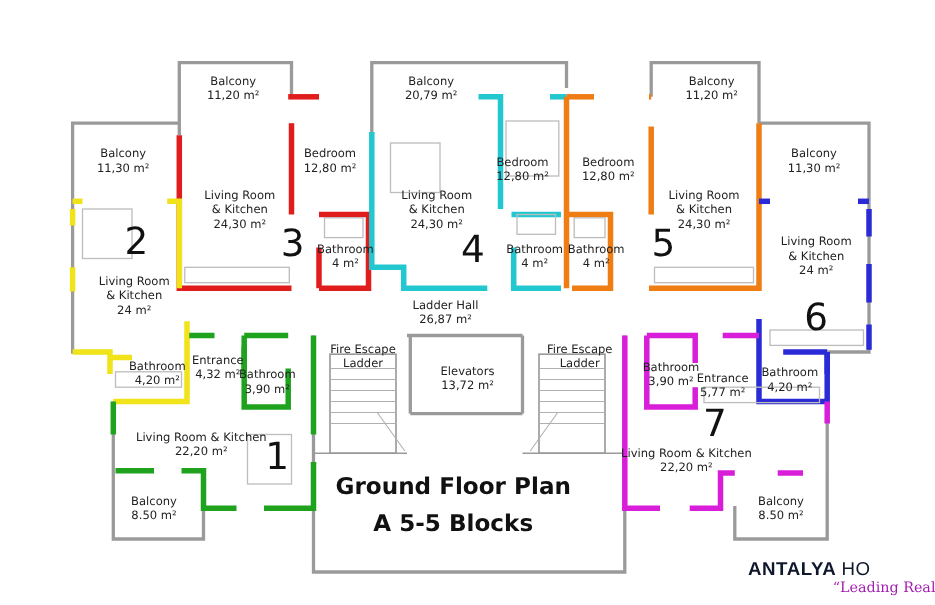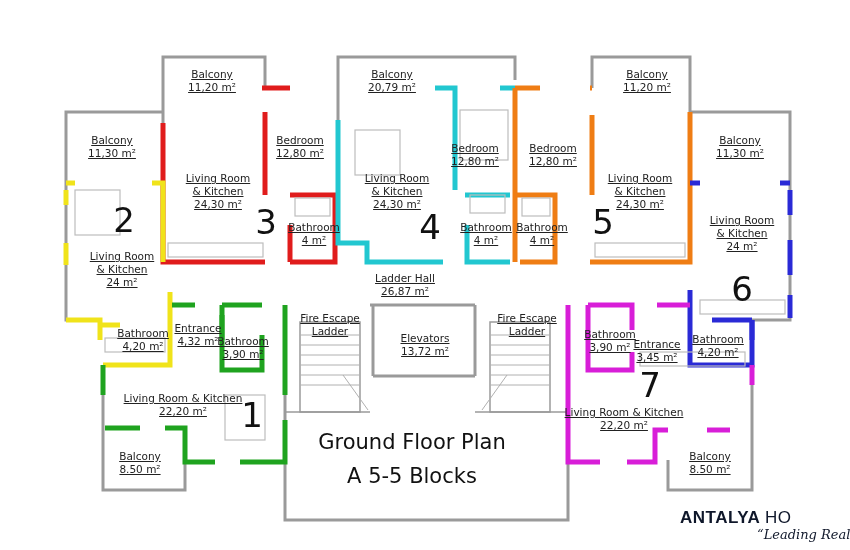--- a/index.html
+++ b/index.html
@@ -1,23 +1,23 @@
 <!DOCTYPE html>
 <html><head>
 <meta charset="utf-8">
 <style>
   html, body { margin: 0; padding: 0; background: #ffffff; }
   body { width: 850px; height: 550px; position: relative; overflow: hidden; font-family: "Liberation Sans", sans-serif; }
   svg { position: absolute; left: 0; top: 0; }
-  .lbl { position: absolute; text-align: center; color: #222; font-size: 10.5px; line-height: 13px; font-family: "DejaVu Sans", sans-serif; white-space: nowrap; transform: translateX(-50%); text-decoration: underline; }
+  .lbl { position: absolute; text-align: center; color: #222; font-size: 10.5px; line-height: 13px; font-family: "DejaVu Sans", sans-serif; white-space: nowrap; transform: translateX(-50%); }
   .num { position: absolute; font-size: 34px; color: #111; font-family: "DejaVu Sans", sans-serif; transform: translateX(-50%); line-height: 1; }
-  .title { position: absolute; left: 412px; transform: translateX(-50%); text-align: center; font-size: 21px; line-height: 34px; color: #111; font-family: "DejaVu Sans", sans-serif; white-space: nowrap; }
+  .title { position: absolute; left: 412px; transform: translateX(-50%); text-align: center; font-size: 21px; line-height: 34px; color: #111; font-family: "DejaVu Sans", sans-serif; white-space: nowrap; font-weight: bold; }
   .brand { position: absolute; left: 680px; top: 508px; font-family: "Liberation Sans", sans-serif; font-weight: bold; font-size: 17px; color: #0f172a; letter-spacing: 0.5px; white-space: nowrap; }
   .brand .thin { font-weight: normal; }
-  .tagline { position: absolute; left: 757px; top: 527px; font-family: "DejaVu Serif", serif; font-style: italic; font-size: 13px; color: #0f172a; white-space: nowrap; }
+  .tagline { position: absolute; left: 757px; top: 527px; font-family: "DejaVu Serif", serif; font-size: 13px; color: #a21caf; white-space: nowrap; }
 </style>
 </head>
 <body>
 
 <svg width="850" height="550" viewBox="0 0 850 550">
 
   <g fill="none" stroke="#9a9a9a" stroke-width="3">
 
     <polyline points="163,123 163,57 265,57 265,88"></polyline>
 
@@ -256,21 +256,21 @@
     <div>Bathroom</div>
     <div>4,20 m²</div>
   </div>
 
 <div class="lbl" style="left:198px;top:322px">
     <div>Entrance</div>
     <div>4,32 m²</div>
   </div>
 <div class="lbl" style="left:657px;top:338px">
     <div>Entrance</div>
-    <div>3,45 m²</div>
+    <div>5,77 m²</div>
   </div>
 
 <div class="lbl" style="left:405px;top:272px">
     <div>Ladder Hall</div>
     <div>26,87 m²</div>
   </div>
 <div class="lbl" style="left:425px;top:332px">
     <div>Elevators</div>
     <div>13,72 m²</div>
   </div>

